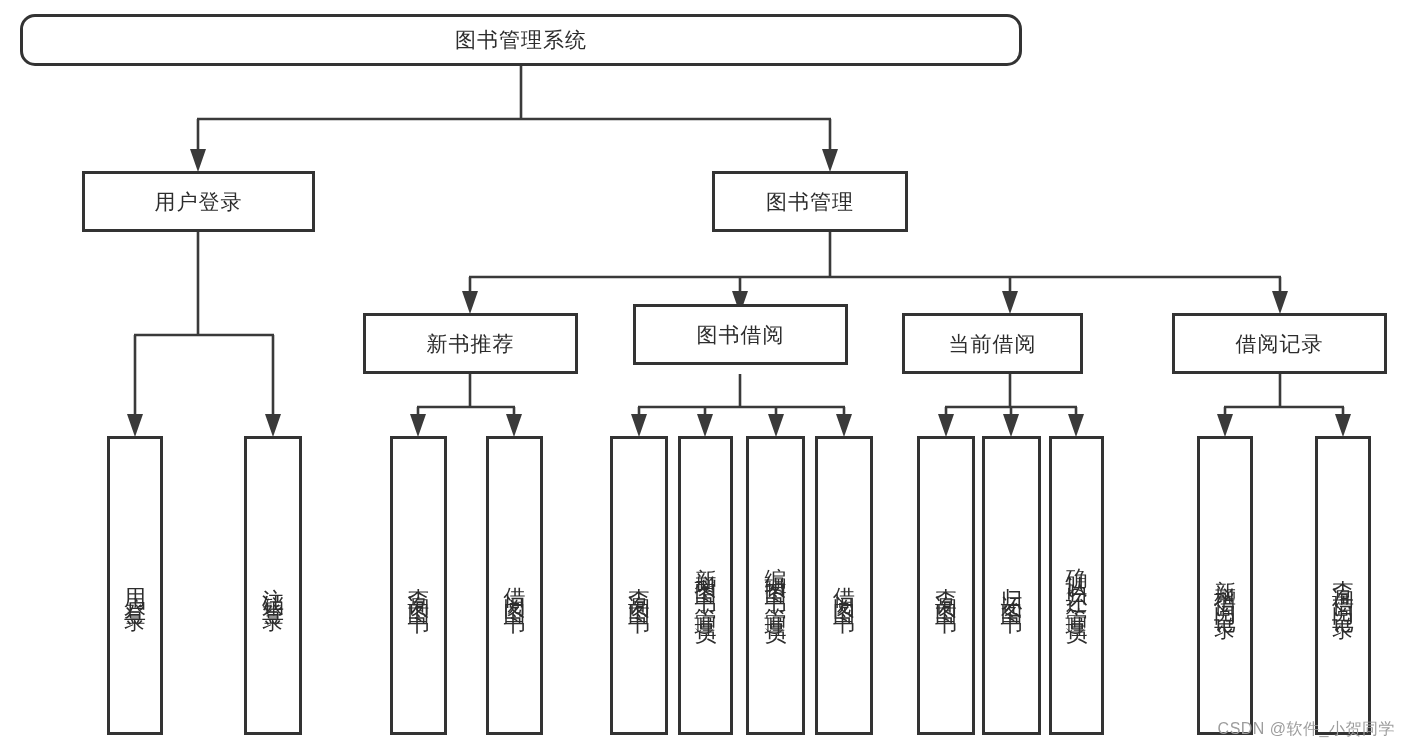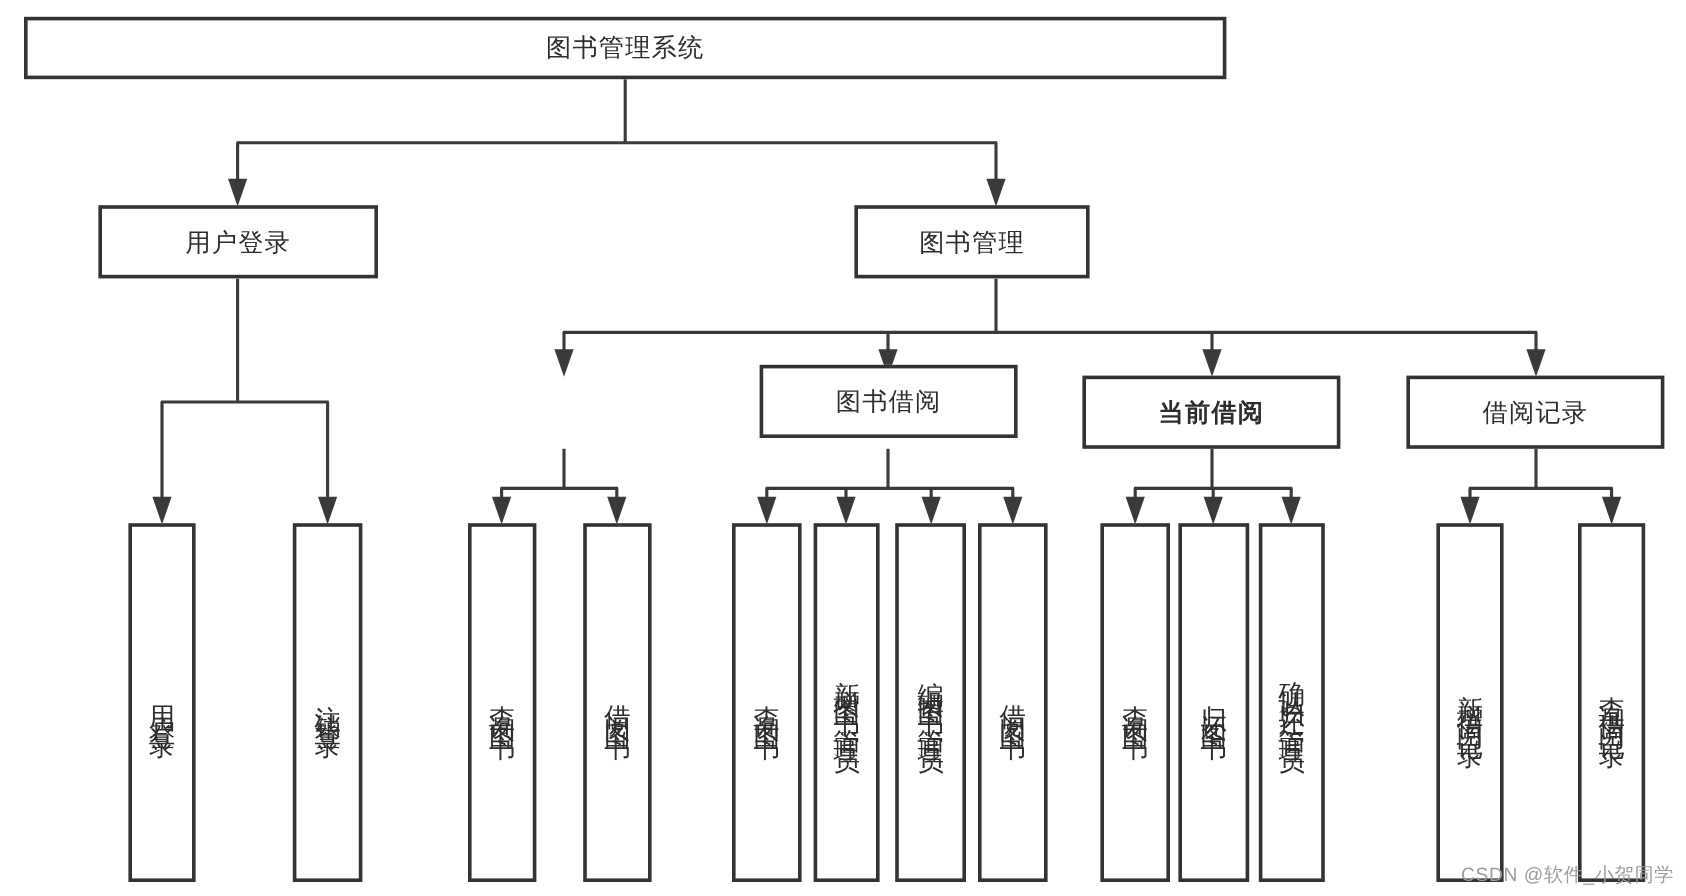--- a/index.html
+++ b/index.html
@@ -101,35 +101,38 @@
     <g>
       <line x1="1280" y1="374" x2="1280" y2="407"></line>
       <line x1="1224" y1="407" x2="1344" y2="407"></line>
       <line x1="1225" y1="407" x2="1225" y2="421"></line>
       <polygon points="1217,414 1233,414 1225,437"></polygon>
       <line x1="1343" y1="407" x2="1343" y2="421"></line>
       <polygon points="1335,414 1351,414 1343,437"></polygon>
     </g>
   </svg>
 
-  <div class="node h" style="left:20px; top:14px; width:1002px; height:52px;">
+  <div class="node h" style="left:20px; top:14px; width:1002px; height:52px;border-radius:15px;">
     <span>图书管理系统</span>
   </div>
 
   <div class="node h" style="left:82px; top:171px; width:233px; height:61px;">
     <span>用户登录</span>
   </div>
   <div class="node h" style="left:712px; top:171px; width:196px; height:61px;">
     <span>图书管理</span>
   </div>
 
+  <div class="node h" style="left:363px; top:313px; width:215px; height:61px;">
+    <span>新书推荐</span>
+  </div>
   <div class="node h" style="left:633px; top:304px; width:215px; height:61px;">
     <span>图书借阅</span>
   </div>
-  <div class="node h" style="left:902px; top:313px; width:215px; height:61px;font-weight:bold;">
+  <div class="node h" style="left:902px; top:313px; width:181px; height:61px;">
     <span>当前借阅</span>
   </div>
   <div class="node h" style="left:1172px; top:313px; width:215px; height:61px;">
     <span>借阅记录</span>
   </div>
 
   <div class="node v" style="left:107px; top:436px; width:56px; height:299px;">
     <span>用户登录</span>
   </div>
   <div class="node v" style="left:244px; top:436px; width:58px; height:299px;">

